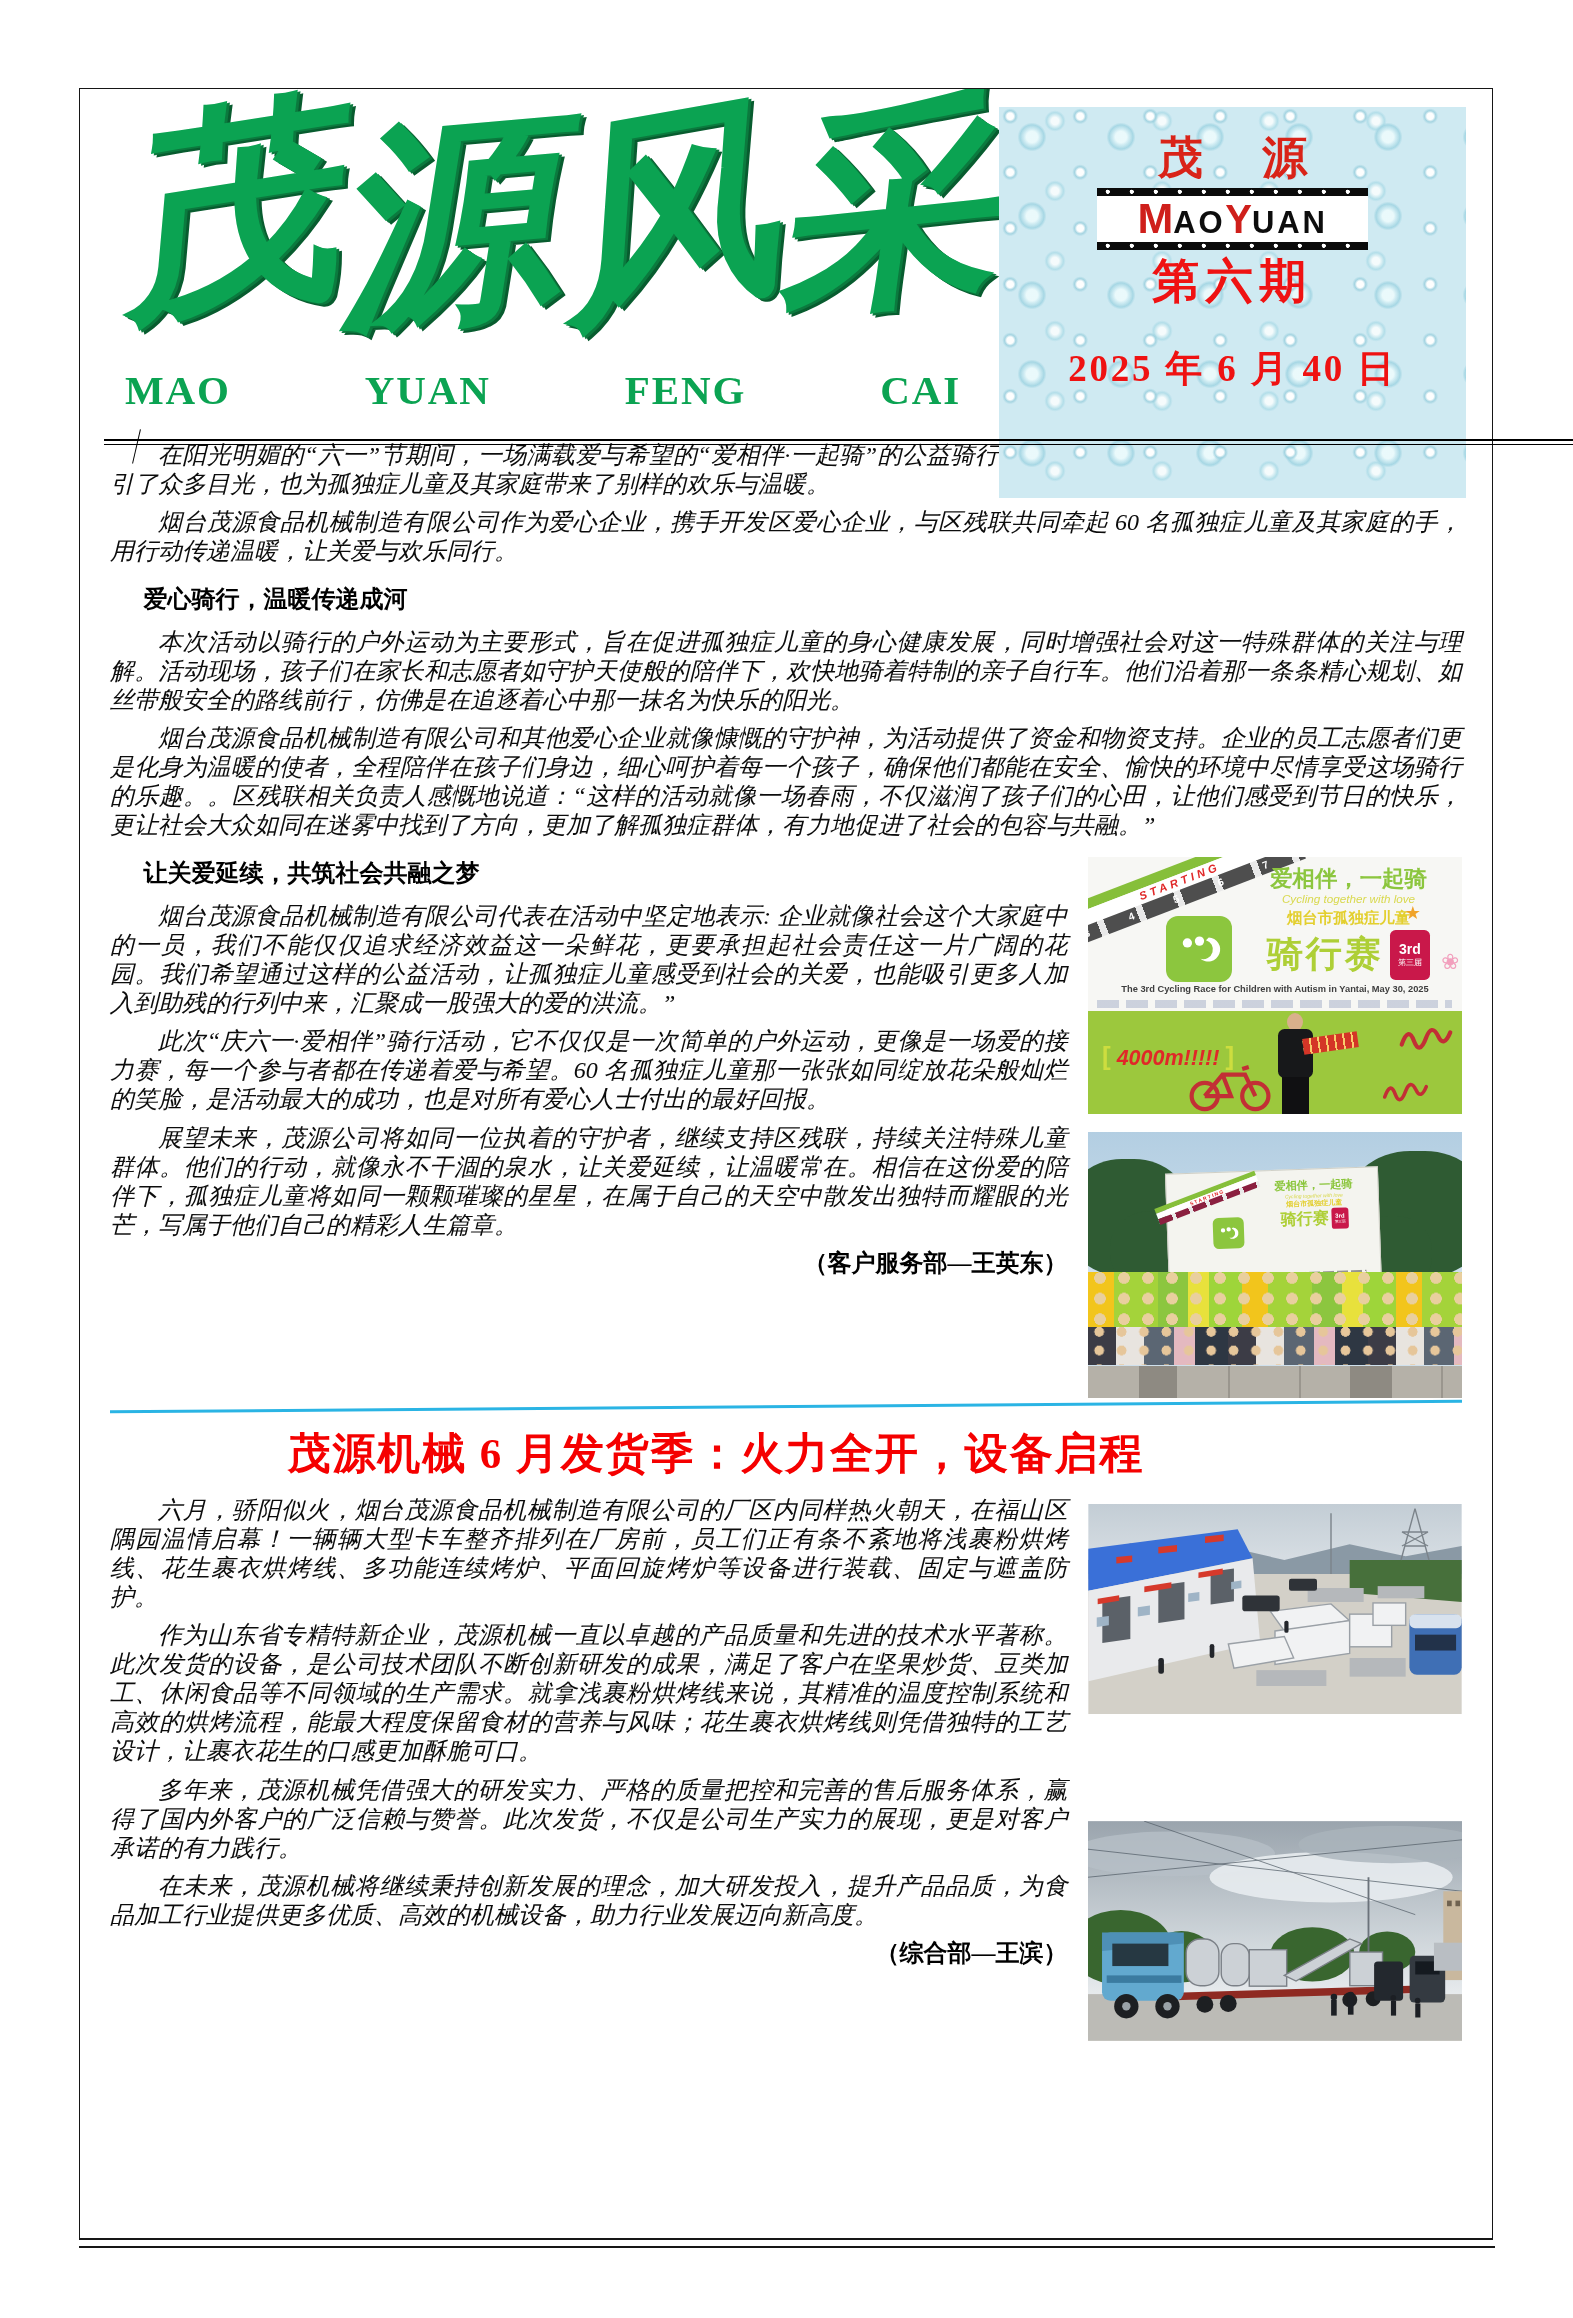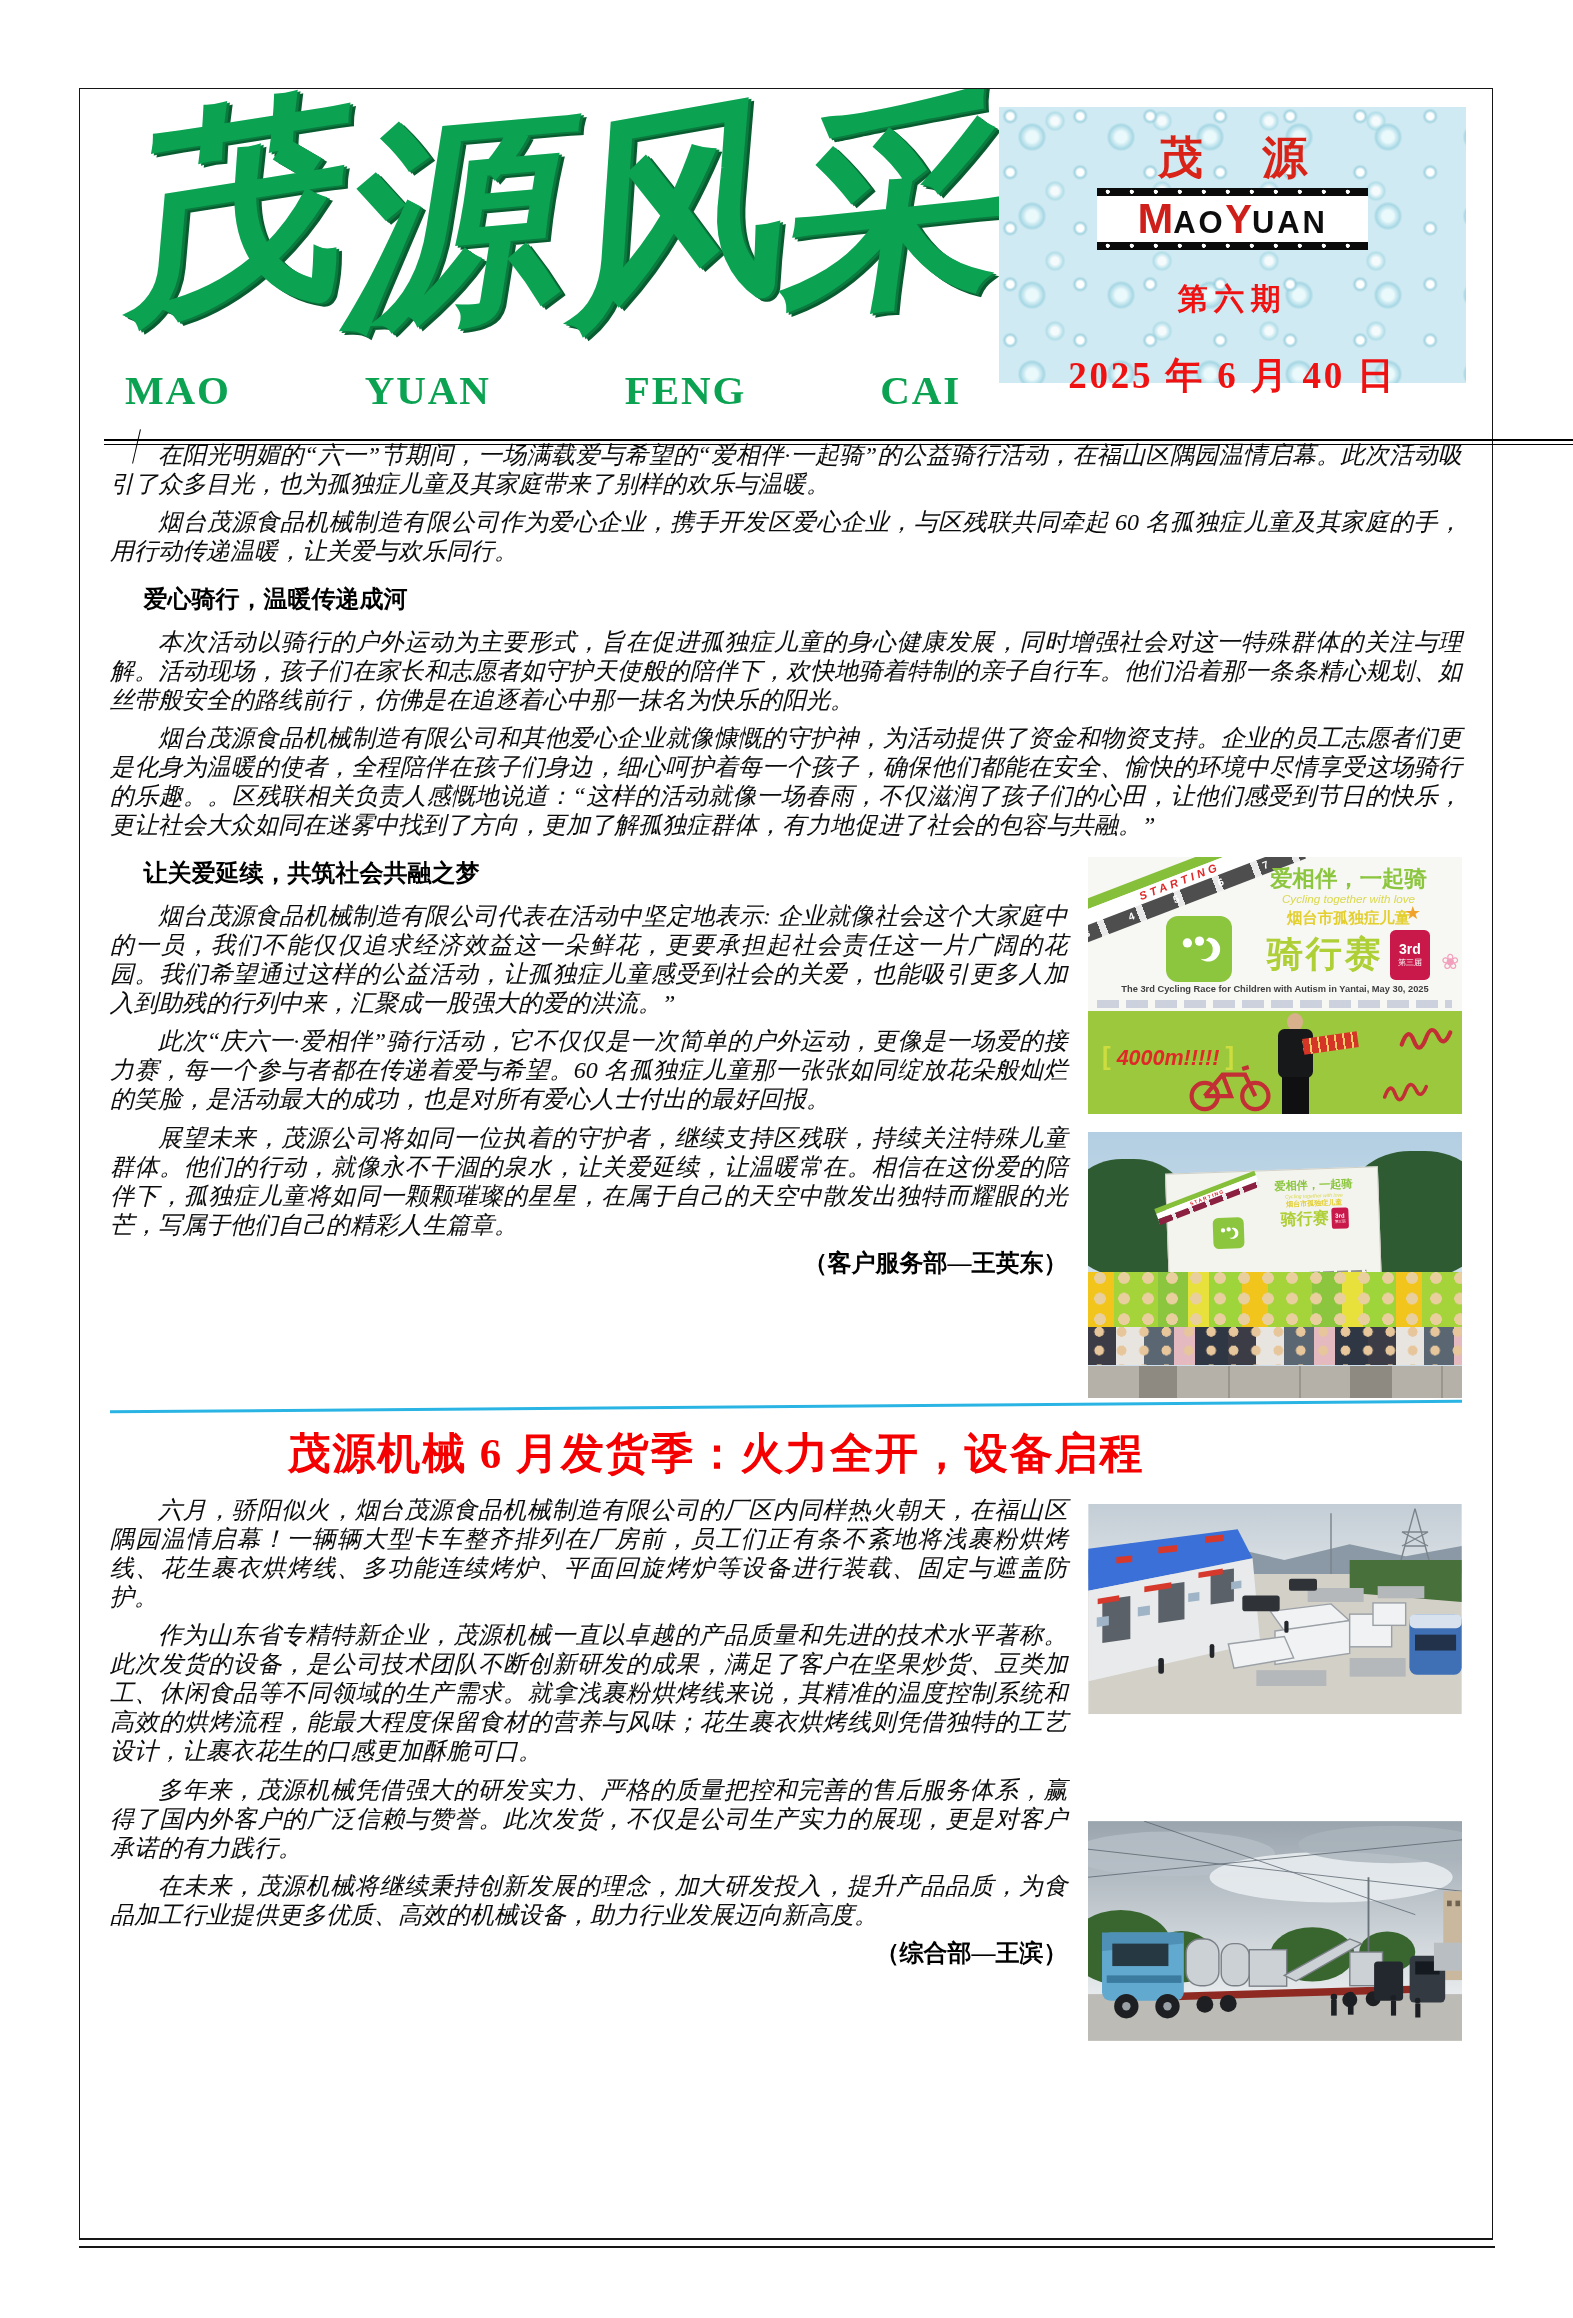--- a/index.html
+++ b/index.html
@@ -15,39 +15,39 @@
   .masthead{position:absolute;left:31px;top:12px;width:878px;display:flex;justify-content:space-between;
     font-weight:bold;font-style:italic;font-size:220px;line-height:1;color:#0ba352;
     text-shadow:2.3px 1.9px 0 #0b7a3e,4.7px 4.2px 0 #085c2f;}
   .masthead span{display:block;}
   .masthead span:nth-child(1){transform:rotate(-9deg) translateY(2.8px);}
   .masthead span:nth-child(2){transform:rotate(-5deg) translateY(14px);}
   .masthead span:nth-child(3){transform:rotate(-10deg) translateY(4.7px);}
   .masthead span:nth-child(4){transform:rotate(-6deg) translateY(-2.8px);}
   .pinyin{position:absolute;left:45px;top:277px;width:836px;display:flex;justify-content:space-between;
     font-weight:bold;font-size:41px;color:#0ba352;letter-spacing:1.9px;}
-  .issue-box{position:absolute;right:26px;top:18px;width:467px;height:276px;
+  .issue-box{position:absolute;right:26px;top:18px;width:467px;height:391px;
     background-color:#cfeaf2;
     background-image:
       radial-gradient(circle 7.5px at 11.2px 9.3px, rgba(255,255,255,.95) 0 3.3px, rgba(150,205,220,.75) 5.6px, rgba(207,234,242,0) 8px),
       radial-gradient(circle 14px at 33px 30px, rgba(235,250,252,.95) 0 5.6px, rgba(160,212,226,.85) 12px, rgba(207,234,242,0) 14.5px),
       radial-gradient(circle 10.3px at 56px 14px, rgba(255,255,255,.8) 0 3.7px, rgba(172,219,231,.8) 8.4px, rgba(207,234,242,0) 10.7px);
     background-size:70px 56px,89px 79px,107px 70px;
     text-align:center;}
   .logo-cn{margin-top:20.6px;font-size:45px;font-weight:bold;color:#d92318;letter-spacing:23.4px;text-indent:23.4px;font-family:"Liberation Sans",sans-serif;}
   .film-strip{position:relative;width:262px;margin:0.9px auto 0;background:#fff;padding:2.8px 4.7px 3.7px;
     border-top:8px solid #0b0b0b;border-bottom:8px solid #0b0b0b;
     display:flex;justify-content:center;align-items:flex-end;font-family:"Liberation Sans",sans-serif;font-weight:bold;}
   .sprk{position:absolute;left:0;right:0;height:8px;
     background-image:radial-gradient(circle 2.3px at 10.7px 3.7px,#fff 0 1.9px,transparent 2.3px);background-size:24px 8px;}
   .sprk.t{top:-8px;} .sprk.b{bottom:-8px;}
   .Lr{color:#cf1f1b;font-size:43px;line-height:.9;}
   .Lb{color:#0d0d0d;font-size:31px;line-height:1;letter-spacing:2.8px;}
   .Ly{color:#cf1f1b;font-size:40px;line-height:.92;}
-  .issue-no{margin-top:29px;font-size:30px;font-weight:bold;color:#ef1212;letter-spacing:6.5px;}
+  .issue-no{font-size:47px;font-weight:bold;color:#ef1212;letter-spacing:6.5px;}
   .issue-date{margin-top:31px;font-size:37px;font-weight:bold;color:#ef1212;letter-spacing:2.8px;}
 
   
   .content{padding:0 30px;}
   .title1{margin:31px 0 19.6px;font-size:45px;line-height:1.2;font-weight:bold;font-style:italic;color:#f50000;text-align:center;letter-spacing:0.9px;}
   .title2{margin:20.6px 140px 16px 0;font-size:43px;line-height:1.2;font-weight:bold;color:#f50000;text-align:center;letter-spacing:1.9px;clear:none;}
   .body{margin:0 0 9.3px;font-size:24px;line-height:29px;text-align:justify;text-indent:2em;font-style:italic;color:#0c0c0c;font-family:Liberation Serif, serif;}
   .sub{margin:18.7px 0 14px;font-size:24px;line-height:29px;font-weight:bold;color:#000;text-indent:1.4em;}
   .byline{margin:2.8px 0 0;font-size:24px;line-height:29px;font-weight:bold;text-align:right;padding-right:60px;color:#000;}
   .byline2{padding-right:100px;margin-top:9.3px;}

